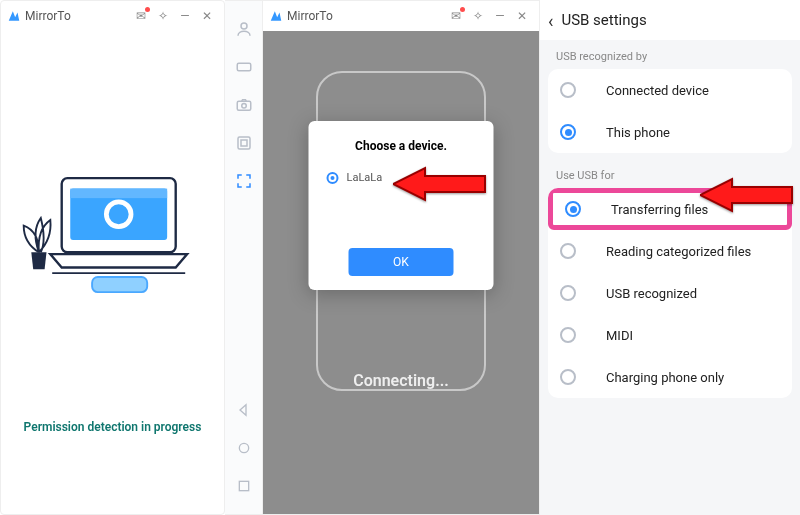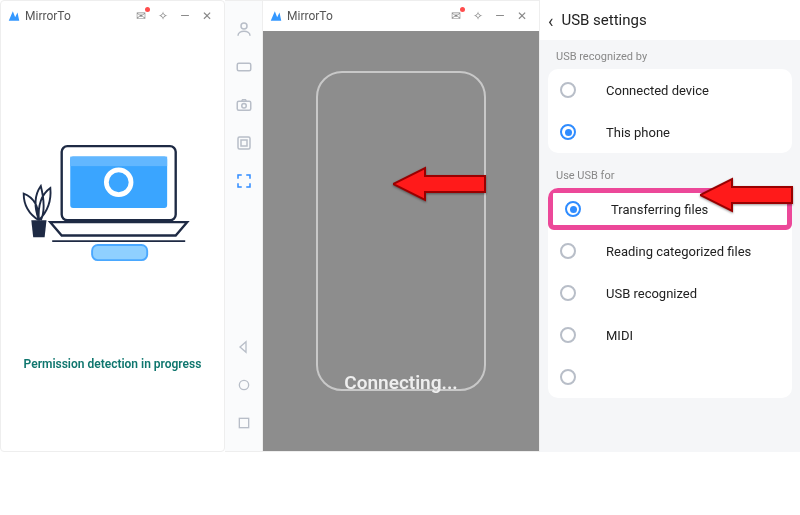--- a/index.html
+++ b/index.html
@@ -1,17 +1,17 @@
 <!DOCTYPE html>
 <html><head>
 <meta charset="utf-8">
 <style>
   *{box-sizing:border-box;margin:0;padding:0;font-family:-apple-system,Segoe UI,Roboto,Arial,sans-serif;}
   body{background:#fff;width:800px;height:515px;overflow:hidden;}
-  .wrap{display:flex;width:800px;height:452px;position:relative;}
+  .wrap{display:flex;width:800px;height:515px;position:relative;}
 
   
   .p1{width:225px;height:100%;background:#fff;border:1px solid #eee;border-radius:4px;display:flex;flex-direction:column;}
   .tbar{display:flex;align-items:center;height:30px;padding:0 6px;font-size:12px;color:#555;}
   .tlogo{width:14px;height:14px;margin-right:4px;fill:#3498ff;}
   .tsp{flex:1;}
   .ticon{width:22px;text-align:center;color:#888;cursor:pointer;position:relative;}
   .reddot{position:absolute;top:-2px;right:2px;width:5px;height:5px;background:#ff4d4d;border-radius:50%;}
   .illu{flex:1;display:flex;align-items:center;justify-content:center;padding:20px 10px;}
   .illu svg{width:190px;height:170px;}
@@ -20,21 +20,21 @@
   
   .p2{width:315px;height:100%;display:flex;position:relative;}
   .rail{width:38px;background:#fafbfc;border:1px solid #eee;border-left:none;display:flex;flex-direction:column;align-items:center;padding:18px 0;gap:18px;}
   .ricon{width:20px;height:20px;color:#b8bec8;display:flex;align-items:center;justify-content:center;cursor:pointer;}
   .ricon.sel{color:#2f8cff;}
   .rail .gap{flex:1;}
 
   .p2main{flex:1;position:relative;background:#fff;border:1px solid #eee;border-left:none;}
   .p2shade{position:absolute;inset:30px 0 0 0;background:rgba(80,80,80,.65);}
   .p2phone{position:absolute;left:50%;top:40px;transform:translateX(-50%);width:170px;height:320px;border:2px solid #c8c8c8;border-radius:26px;}
-  .conntxt{position:absolute;left:0;right:0;top:340px;text-align:center;color:#eee;font-size:19px;font-weight:600;}
+  .conntxt{position:absolute;left:0;right:0;top:340px;text-align:center;color:#eee;font-size:16px;font-weight:600;}
   .notrec{position:absolute;left:0;right:0;top:400px;text-align:center;color:#2f8cff;font-size:12px;text-decoration:underline;}
   .notrec .q{display:inline-flex;width:12px;height:12px;border-radius:50%;background:#2f8cff;color:#fff;font-size:9px;align-items:center;justify-content:center;margin-right:3px;text-decoration:none;}
 
   .modal{position:absolute;left:50%;top:120px;transform:translateX(-50%);width:185px;background:#fff;border-radius:6px;box-shadow:0 4px 20px rgba(0,0,0,.25);padding:18px 18px 14px;}
   .mtitle{font-size:12px;font-weight:700;text-align:center;margin-bottom:18px;}
   .mrow{display:flex;align-items:center;font-size:11px;color:#555;margin-bottom:64px;}
   .mradio{width:12px;height:12px;border:2px solid #2f8cff;border-radius:50%;margin-right:8px;position:relative;}
   .mradio::after{content:"";position:absolute;inset:2px;background:#2f8cff;border-radius:50%;}
   .mok{display:block;margin:0 auto;width:105px;height:28px;background:#2f8cff;color:#fff;border:none;border-radius:4px;font-size:12px;cursor:pointer;}
 
@@ -151,20 +151,28 @@
         <span class="ticon">✉<span class="reddot"></span></span>
         <span class="ticon">✧</span>
         <span class="ticon">—</span>
         <span class="ticon">✕</span>
       </div>
       <div class="p2shade">
         <div class="p2phone"></div>
         <div class="conntxt">Connecting...</div>
       </div>
 
+      <div class="modal">
+        <div class="mtitle">Choose a device.</div>
+        <div class="mrow">
+          <span class="mradio"></span>
+          <span>LaLaLa</span>
+        </div>
+        <button class="mok">OK</button>
+      </div>
     </div>
   </div>
 
   <div class="p3">
     <div class="p3hdr">
       <span class="chev">‹</span>
       <span>USB settings</span>
     </div>
     <div class="sec">USB recognized by</div>
     <div class="card">
@@ -190,20 +198,21 @@
       <div class="opt">
           <span class="orad"></span>
           <span>USB recognized</span>
         </div>
       <div class="opt">
           <span class="orad"></span>
           <span>MIDI</span>
         </div>
       <div class="opt">
           <span class="orad"></span>
+          <span>Charging phone only</span>
         </div>
     </div>
   </div>
 
   <svg class="arrow" style="left:393px;top:164px" width="95" height="40" viewBox="0 0 95 40">
     <path d="M0 20 L32 4 L32 12 L92 12 L92 28 L32 28 L32 36 Z" fill="#ff1a1a" stroke="#900" stroke-width="2"></path>
   </svg>
   <svg class="arrow" style="left:700px;top:175px" width="95" height="40" viewBox="0 0 95 40">
     <path d="M0 20 L32 4 L32 12 L92 12 L92 28 L32 28 L32 36 Z" fill="#ff1a1a" stroke="#900" stroke-width="2"></path>
   </svg>

